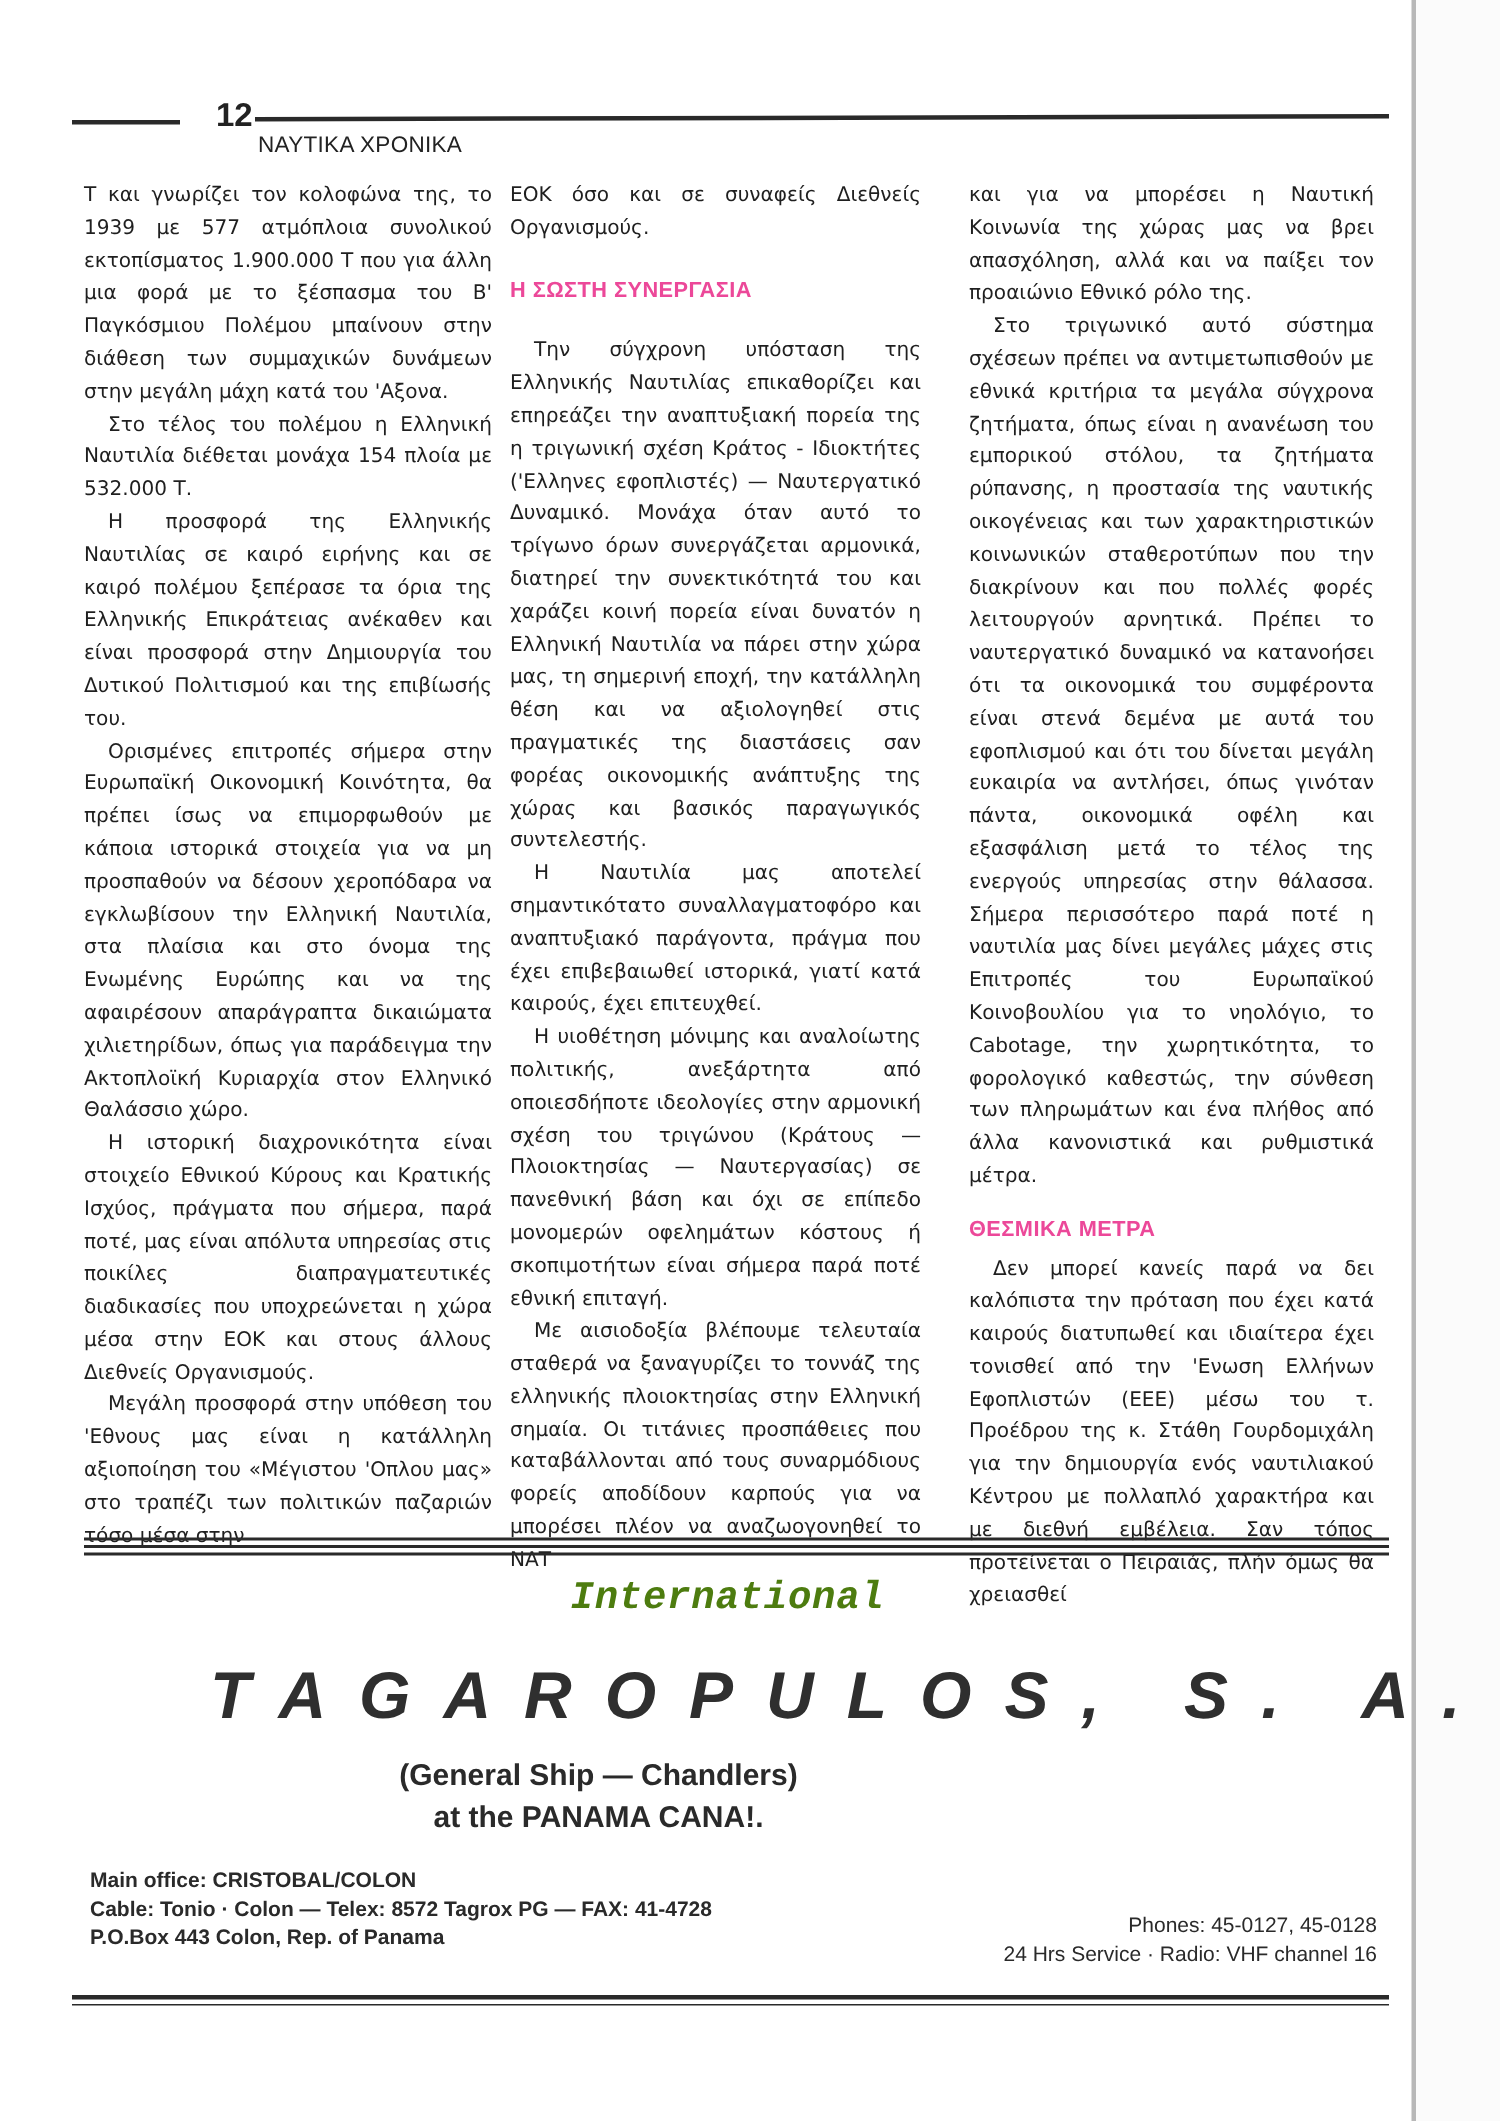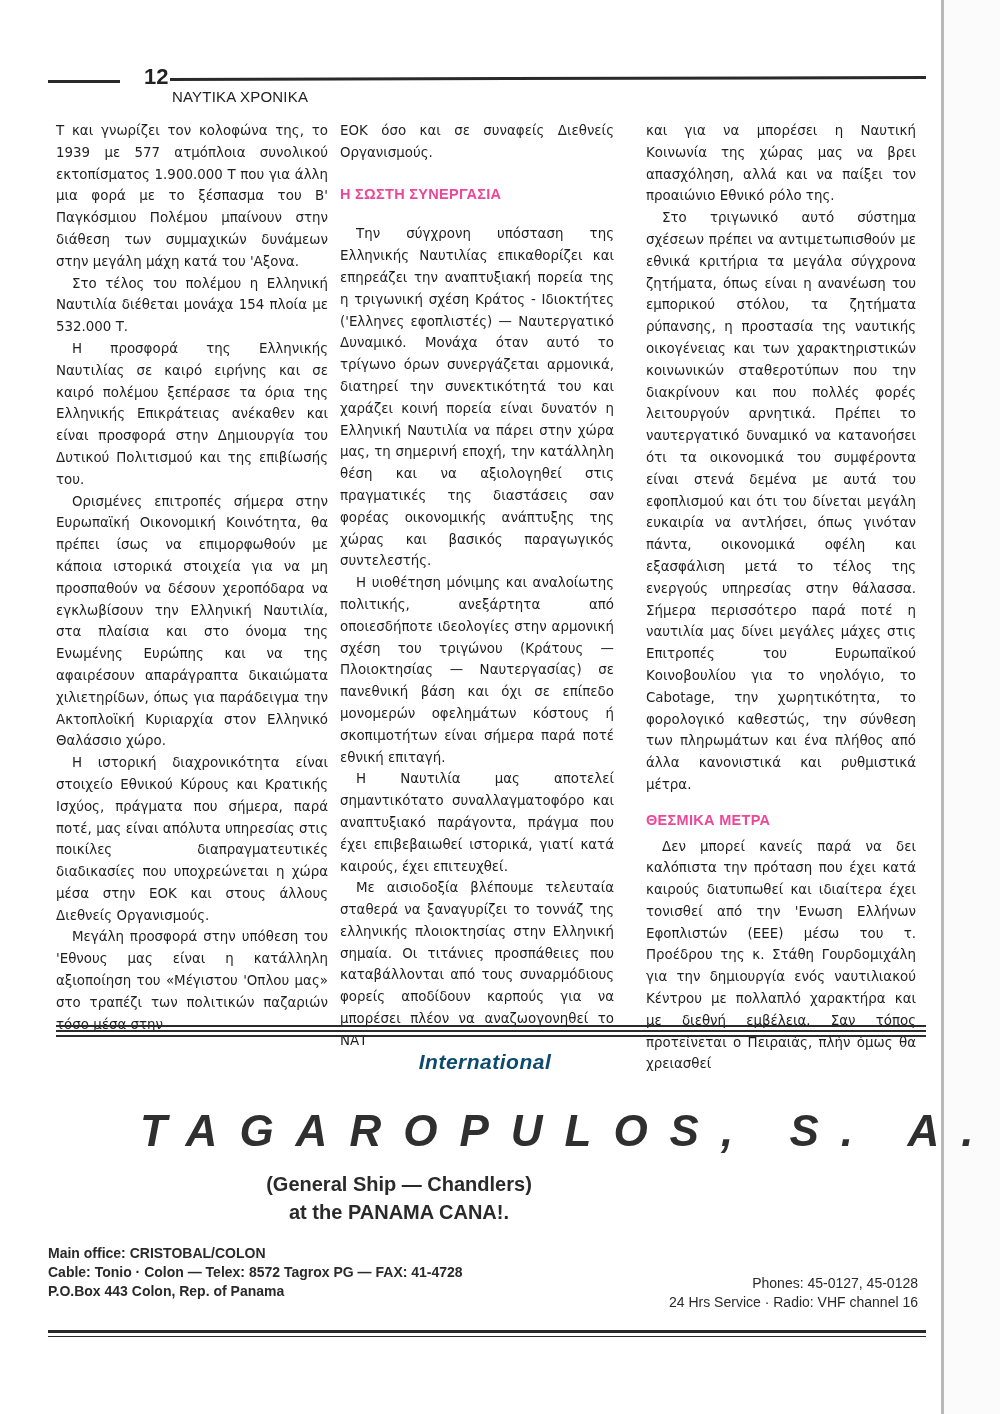--- a/index.html
+++ b/index.html
@@ -48,35 +48,35 @@
       font-size: 14.5px; letter-spacing: 0.3px; color: #ec4899;
     }
     .col-2 h3 { margin: 20px 0 18px 0; }
     .col-3 h3 { margin: 14px 0 4px 0; }
     
     .triple-rule { position: absolute; left: 56px; top: 1025px; width: 870px; }
     .triple-rule div { height: 2px; background: #2a2a2a; margin-bottom: 3px; }
     
     .ad-international {
       position: absolute; left: 0; width: 1000px; top: 1050px; text-align: center;
-      font-family: Liberation Sans, sans-serif; font-style: italic; font-weight: bold;
-      font-size: 21px; color: #0c4a6e; letter-spacing: 0.5px; padding-right: 30px; box-sizing: border-box;
+      font-family: Liberation Mono, monospace; font-style: italic; font-weight: bold;
+      font-size: 26px; color: #4d7c0f; letter-spacing: 0.5px; padding-right: 30px; box-sizing: border-box;
     }
     .ad-company {
       position: absolute; left: 140px; top: 1106px; width: 740px;
       font-family: "Liberation Sans", sans-serif; font-style: italic; font-weight: bold;
       font-size: 44px; color: #2f2f2f; letter-spacing: 22px; white-space: nowrap;
     }
     .ad-subtitle {
       position: absolute; left: 0; width: 828px; top: 1170px; text-align: center;
       font-family: "Liberation Sans", sans-serif; font-weight: bold; font-size: 20px; color: #2a2a2a;
       line-height: 28px; padding-right: 30px; box-sizing: border-box;
     }
     .ad-left {
-      position: absolute; left: 48px; top: 1244px;
+      position: absolute; left: 60px; top: 1244px;
       font-family: "Liberation Sans", sans-serif; font-weight: bold; font-size: 14px;
       line-height: 19px; color: #2a2a2a;
     }
     .ad-right {
       position: absolute; right: 82px; top: 1274px; text-align: right;
       font-family: "Liberation Sans", sans-serif; font-size: 14px; line-height: 19px; color: #2a2a2a;
     }
     .double-rule { position: absolute; left: 48px; top: 1330px; width: 878px; }
     .double-rule .thick { height: 3px; background: #2a2a2a; margin-bottom: 3px; }
     .double-rule .thin { height: 1px; background: #2a2a2a; }
@@ -98,22 +98,22 @@
   <p class="ind">Η προσφορά της Ελληνικής Ναυτιλίας σε καιρό ειρήνης και σε καιρό πολέμου ξεπέρασε τα όρια της Ελληνικής Επικράτειας ανέκαθεν και είναι προσφορά στην Δημιουργία του Δυτικού Πολιτισμού και της επιβίωσής του.</p>
   <p class="ind">Ορισμένες επιτροπές σήμερα στην Ευρωπαϊκή Οικονομική Κοινότητα, θα πρέπει ίσως να επιμορφωθούν με κάποια ιστορικά στοιχεία για να μη προσπαθούν να δέσουν χεροπόδαρα να εγκλωβίσουν την Ελληνική Ναυτιλία, στα πλαίσια και στο όνομα της Ενωμένης Ευρώπης και να της αφαιρέσουν απαράγραπτα δικαιώματα χιλιετηρίδων, όπως για παράδειγμα την Ακτοπλοϊκή Κυριαρχία στον Ελληνικό Θαλάσσιο χώρο.</p>
   <p class="ind">Η ιστορική διαχρονικότητα είναι στοιχείο Εθνικού Κύρους και Κρατικής Ισχύος, πράγματα που σήμερα, παρά ποτέ, μας είναι απόλυτα υπηρεσίας στις ποικίλες διαπραγματευτικές διαδικασίες που υποχρεώνεται η χώρα μέσα στην ΕΟΚ και στους άλλους Διεθνείς Οργανισμούς.</p>
   <p class="ind">Μεγάλη προσφορά στην υπόθεση του 'Εθνους μας είναι η κατάλληλη αξιοποίηση του «Μέγιστου 'Οπλου μας» στο τραπέζι των πολιτικών παζαριών τόσο μέσα στην</p>
 </div>
 
 <div class="col col-2">
   <p>ΕΟΚ όσο και σε συναφείς Διεθνείς Οργανισμούς.</p>
   <h3>Η ΣΩΣΤΗ ΣΥΝΕΡΓΑΣΙΑ</h3>
   <p class="ind">Την σύγχρονη υπόσταση της Ελληνικής Ναυτιλίας επικαθορίζει και επηρεάζει την αναπτυξιακή πορεία της η τριγωνική σχέση Κράτος - Ιδιοκτήτες ('Ελληνες εφοπλιστές) — Ναυτεργατικό Δυναμικό. Μονάχα όταν αυτό το τρίγωνο όρων συνεργάζεται αρμονικά, διατηρεί την συνεκτικότητά του και χαράζει κοινή πορεία είναι δυνατόν η Ελληνική Ναυτιλία να πάρει στην χώρα μας, τη σημερινή εποχή, την κατάλληλη θέση και να αξιολογηθεί στις πραγματικές της διαστάσεις σαν φορέας οικονομικής ανάπτυξης της χώρας και βασικός παραγωγικός συντελεστής.</p>
+  <p class="ind">Η Ναυτιλία μας αποτελεί σημαντικότατο συναλλαγματοφόρο και αναπτυξιακό παράγοντα, πράγμα που έχει επιβεβαιωθεί ιστορικά, γιατί κατά καιρούς, έχει επιτευχθεί.</p>
   <p class="ind">Η υιοθέτηση μόνιμης και αναλοίωτης πολιτικής, ανεξάρτητα από οποιεσδήποτε ιδεολογίες στην αρμονική σχέση του τριγώνου (Κράτους — Πλοιοκτησίας — Ναυτεργασίας) σε πανεθνική βάση και όχι σε επίπεδο μονομερών οφελημάτων κόστους ή σκοπιμοτήτων είναι σήμερα παρά ποτέ εθνική επιταγή.</p>
-  <p class="ind">Η Ναυτιλία μας αποτελεί σημαντικότατο συναλλαγματοφόρο και αναπτυξιακό παράγοντα, πράγμα που έχει επιβεβαιωθεί ιστορικά, γιατί κατά καιρούς, έχει επιτευχθεί.</p>
   <p class="ind">Με αισιοδοξία βλέπουμε τελευταία σταθερά να ξαναγυρίζει το τοννάζ της ελληνικής πλοιοκτησίας στην Ελληνική σημαία. Οι τιτάνιες προσπάθειες που καταβάλλονται από τους συναρμόδιους φορείς αποδίδουν καρπούς για να μπορέσει πλέον να αναζωογονηθεί το ΝΑΤ</p>
 </div>
 
 <div class="col col-3">
   <p>και για να μπορέσει η Ναυτική Κοινωνία της χώρας μας να βρει απασχόληση, αλλά και να παίξει τον προαιώνιο Εθνικό ρόλο της.</p>
   <p class="ind">Στο τριγωνικό αυτό σύστημα σχέσεων πρέπει να αντιμετωπισθούν με εθνικά κριτήρια τα μεγάλα σύγχρονα ζητήματα, όπως είναι η ανανέωση του εμπορικού στόλου, τα ζητήματα ρύπανσης, η προστασία της ναυτικής οικογένειας και των χαρακτηριστικών κοινωνικών σταθεροτύπων που την διακρίνουν και που πολλές φορές λειτουργούν αρνητικά. Πρέπει το ναυτεργατικό δυναμικό να κατανοήσει ότι τα οικονομικά του συμφέροντα είναι στενά δεμένα με αυτά του εφοπλισμού και ότι του δίνεται μεγάλη ευκαιρία να αντλήσει, όπως γινόταν πάντα, οικονομικά οφέλη και εξασφάλιση μετά το τέλος της ενεργούς υπηρεσίας στην θάλασσα. Σήμερα περισσότερο παρά ποτέ η ναυτιλία μας δίνει μεγάλες μάχες στις Επιτροπές του Ευρωπαϊκού Κοινοβουλίου για το νηολόγιο, το Cabotage, την χωρητικότητα, το φορολογικό καθεστώς, την σύνθεση των πληρωμάτων και ένα πλήθος από άλλα κανονιστικά και ρυθμιστικά μέτρα.</p>
   <h3>ΘΕΣΜΙΚΑ ΜΕΤΡΑ</h3>
   <p class="ind">Δεν μπορεί κανείς παρά να δει καλόπιστα την πρόταση που έχει κατά καιρούς διατυπωθεί και ιδιαίτερα έχει τονισθεί από την 'Ενωση Ελλήνων Εφοπλιστών (ΕΕΕ) μέσω του τ. Προέδρου της κ. Στάθη Γουρδομιχάλη για την δημιουργία ενός ναυτιλιακού Κέντρου με πολλαπλό χαρακτήρα και με διεθνή εμβέλεια. Σαν τόπος προτείνεται ο Πειραιάς, πλήν όμως θα χρειασθεί</p>
 </div>
 

